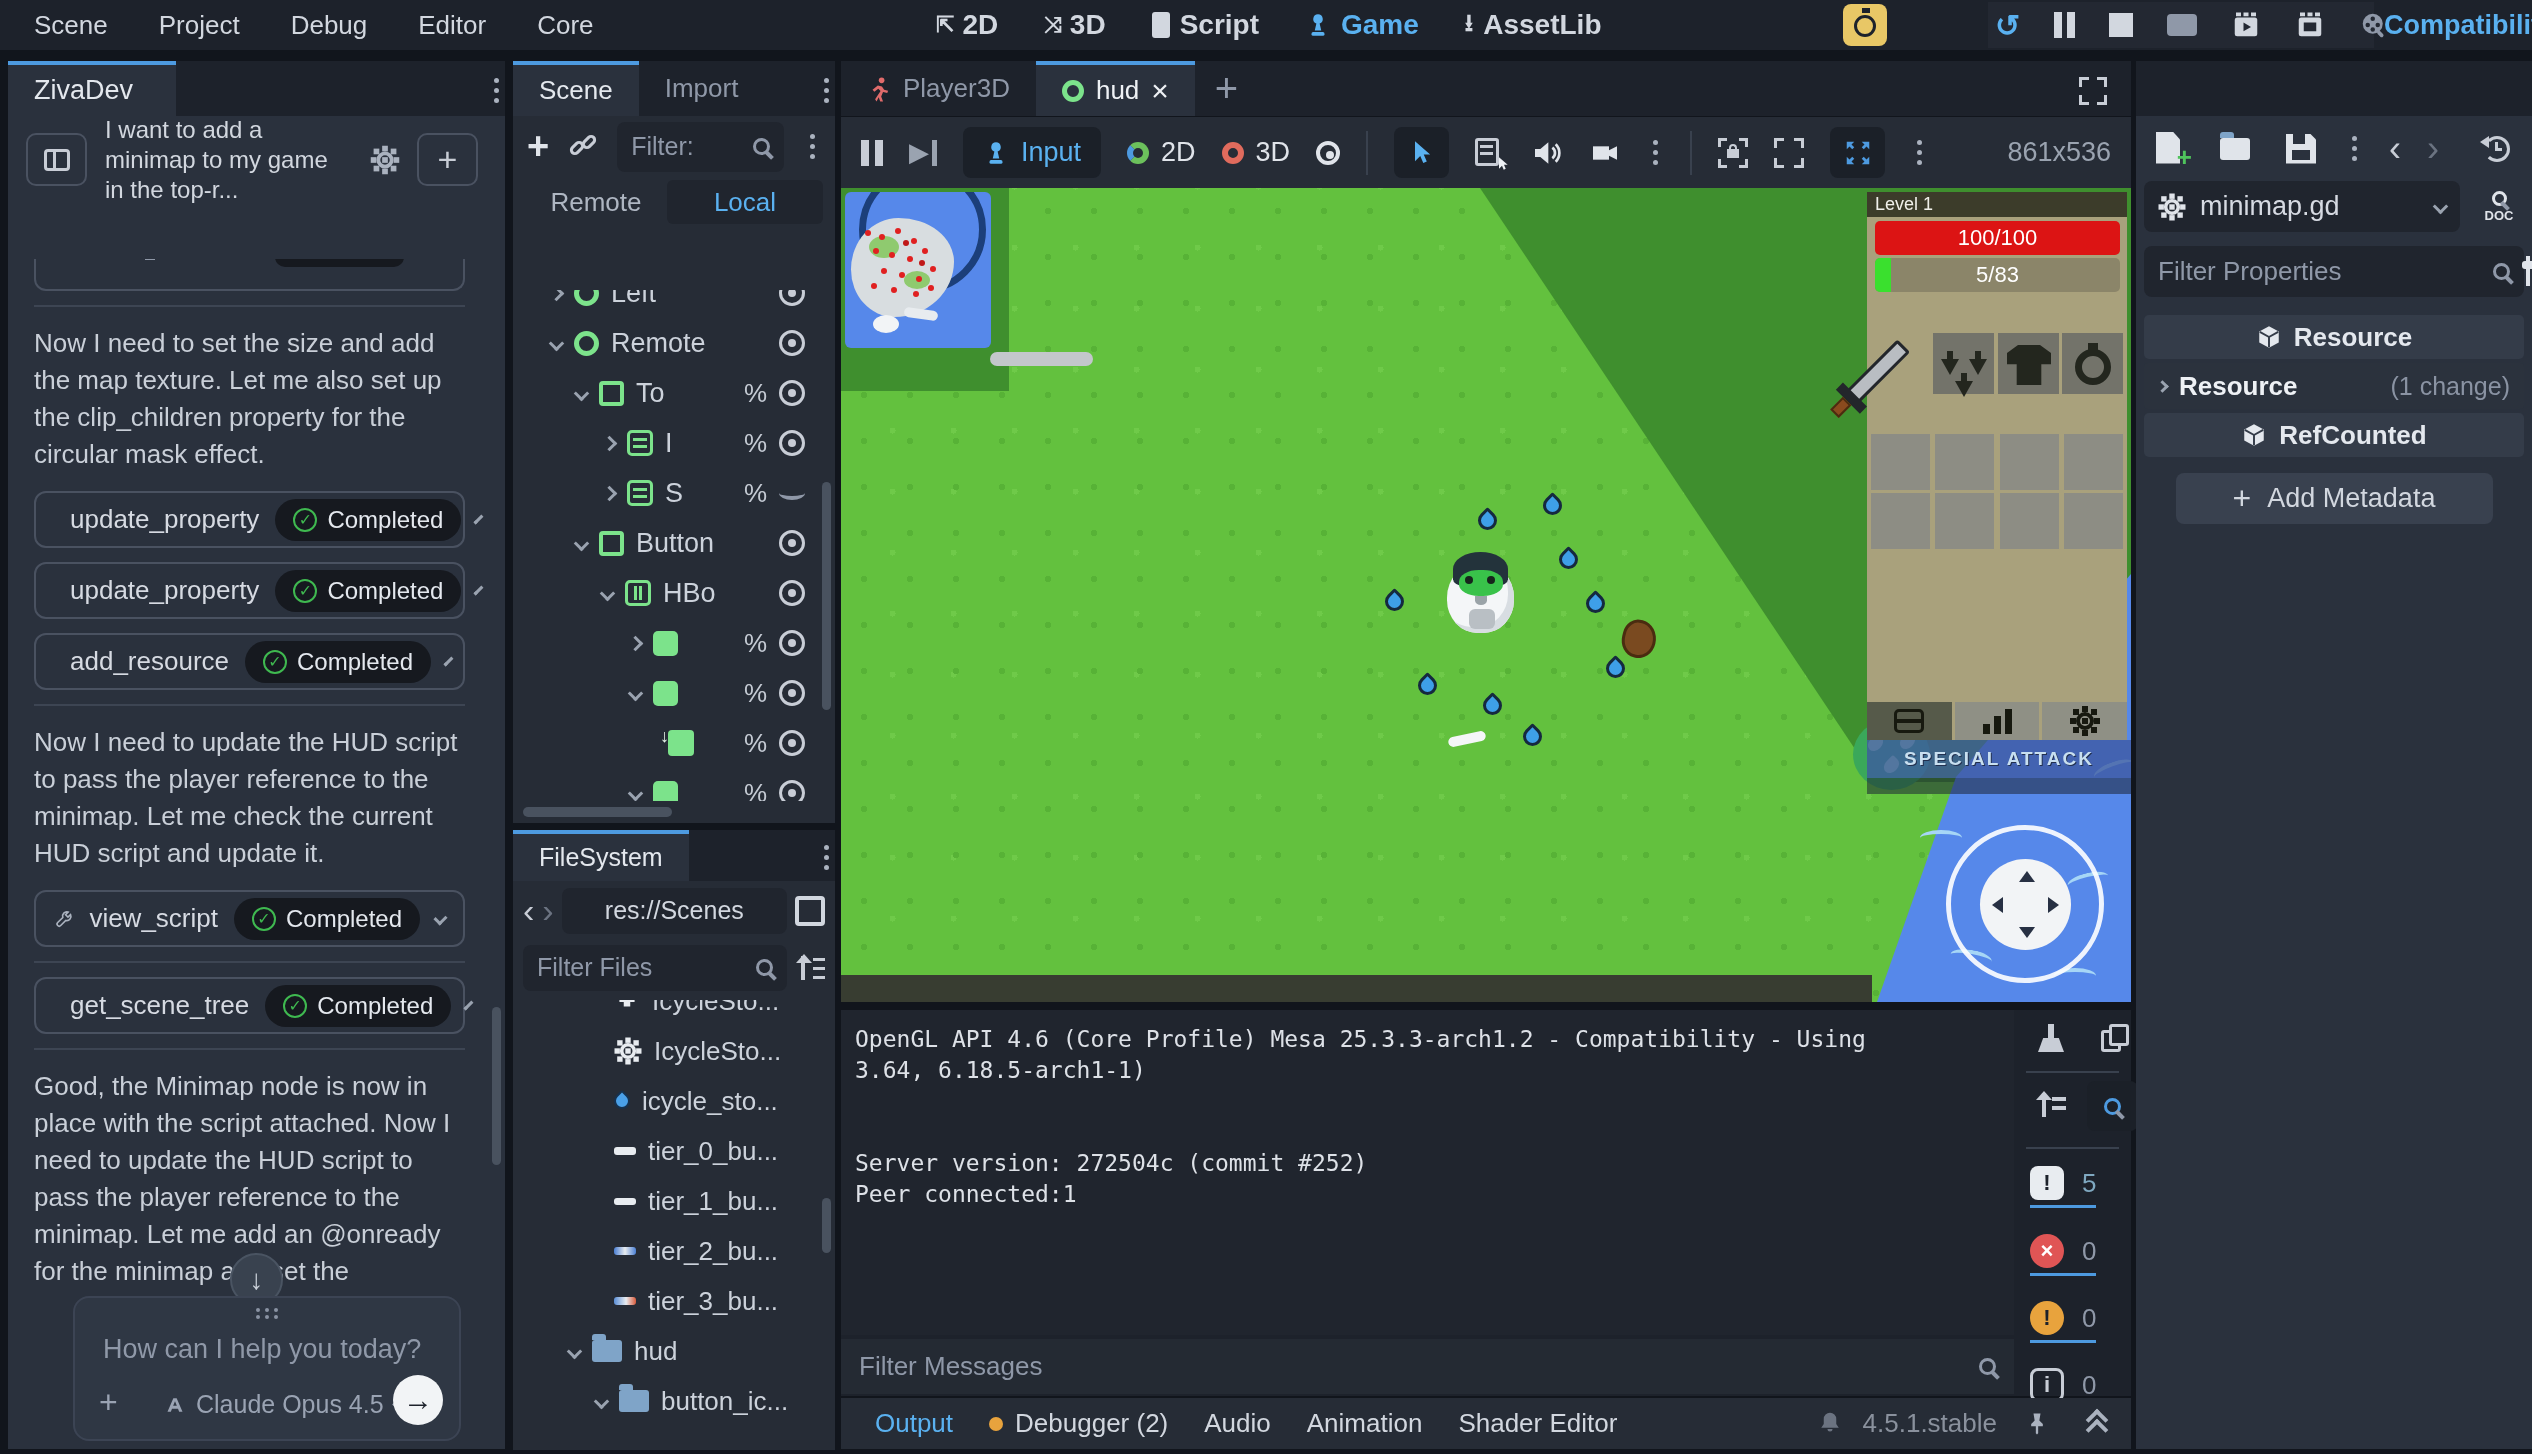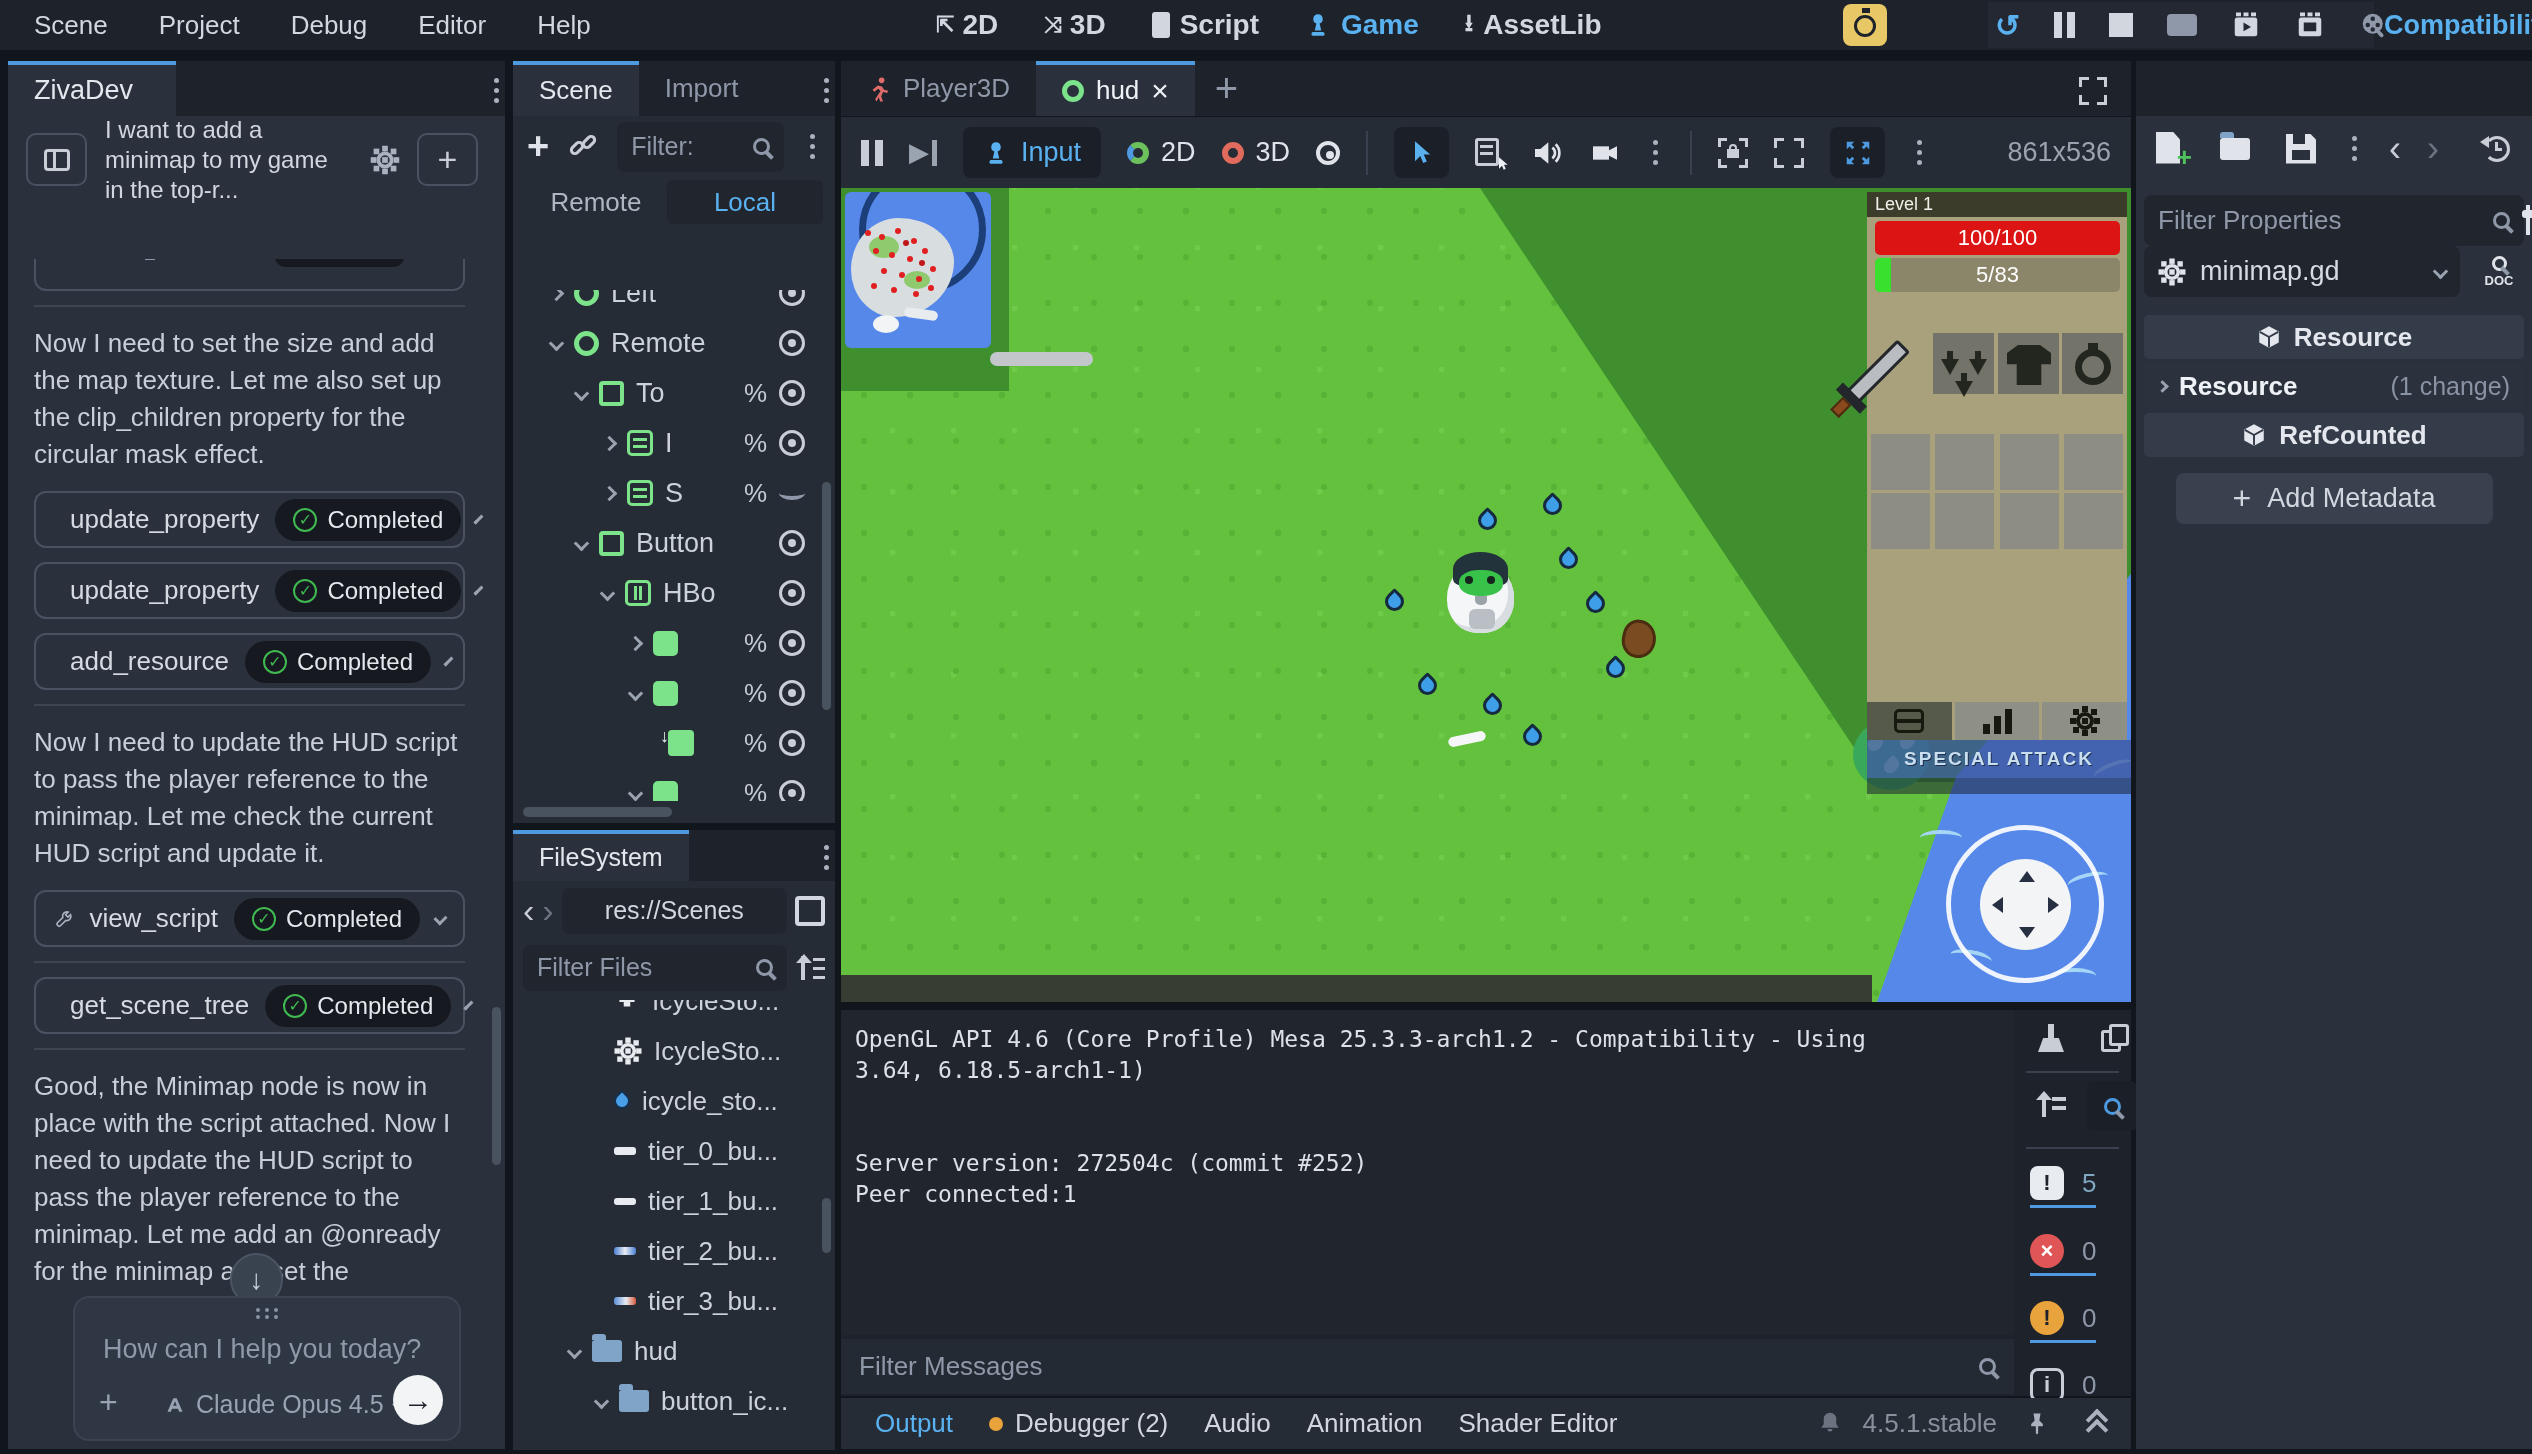--- a/index.html
+++ b/index.html
@@ -76,21 +76,21 @@
 <body>
 
 <div id="root">
 
   <div class="abs tabstrip" style="left:0;top:0;width:2532px;height:50px;background:var(--bar);align-items:center">
     <div class="row" style="gap:51px;padding-left:34px;font-size:26px;color:#d2d7df">
       <span>Scene</span>
       <span>Project</span>
       <span>Debug</span>
       <span>Editor</span>
-      <span>Help</span>
+      <span>Core</span>
     </div>
   </div>
 
   <div class="abs row" style="left:936px;top:0;height:50px;gap:46px;font-size:28px;font-weight:bold">
     <span class="row" style="gap:8px;color:#d2d7df">
         <span style="font-size:22px">⇱</span>
         <span>2D</span>
       </span>
     <span class="row" style="gap:8px;color:#d2d7df">
         <span style="font-size:22px">⤨</span>
@@ -787,40 +787,40 @@
           </span>
         <span style="font-size:36px;color:#c8cdd6;margin-right:26px">‹</span>
         <span style="font-size:36px;color:#6b7381;margin-right:24px">›</span>
         <span style="position:relative;width:30px;height:30px;margin-left:auto">
           <i class="abs" style="inset:2px;border:3.5px solid #c8cdd6;border-radius:50%;border-left-color:transparent"></i>
           <i class="abs" style="left:-2px;top:2px;border-top:6px solid transparent;border-bottom:6px solid transparent;border-right:9px solid #c8cdd6"></i>
           <i class="abs" style="left:13px;top:8px;width:3px;height:8px;background:#c8cdd6"></i>
           <i class="abs" style="left:13px;top:14px;width:7px;height:3px;background:#c8cdd6"></i>
         </span>
       </div>
-      <div class="row" style="padding:14px 8px 0 8px;gap:14px">
-        <span class="row" style="background:var(--well);border-radius:8px;height:51px;flex:1;padding:0 14px">
-          <input class="input-reset" style="flex: 1 1 0%; font-size: 26px;" placeholder="Filter Properties">
-          <span class="mag"></span>
-        </span>
-        <span style="position:relative;width:36px;height:32px">
-
-          <i class="abs" style="right:8px;top:0;width:4px;height:30px;background:#e0e4ea"></i>
-          <i class="abs" style="right:4px;top:5px;width:12px;height:8px;background:#e0e4ea;border-radius:3px"></i>
-        </span>
-      </div>
       <div class="row" style="padding:0 8px 0 8px;gap:14px">
         <span class="row" style="background:var(--well);border-radius:8px;height:51px;flex:1;padding:0 14px;gap:14px">
           <span class="gear" style="--c:#e0e4ea;transform:scale(.9)"></span>
           <span style="font-size:27px">minimap.gd</span>
           <span class="chev d" style="margin-left:auto"></span>
         </span>
         <span style="display:flex;flex-direction:column;align-items:center;width:50px">
           <span class="mag" style="border-color:#e0e4ea;width:15px;height:15px"></span>
           <b style="font-size:13px;color:#e0e4ea;margin-top:2px">DOC</b>
+        </span>
+      </div>
+      <div class="row" style="padding:14px 8px 0 8px;gap:14px">
+        <span class="row" style="background:var(--well);border-radius:8px;height:51px;flex:1;padding:0 14px">
+          <input class="input-reset" style="flex: 1 1 0%; font-size: 26px;" placeholder="Filter Properties">
+          <span class="mag"></span>
+        </span>
+        <span style="position:relative;width:36px;height:32px">
+
+          <i class="abs" style="right:8px;top:0;width:4px;height:30px;background:#e0e4ea"></i>
+          <i class="abs" style="right:4px;top:5px;width:12px;height:8px;background:#e0e4ea;border-radius:3px"></i>
         </span>
       </div>
       <div style="padding:18px 8px 0 8px">
         <div class="cat">
           <svg width="26" height="26" viewBox="0 0 24 24">
               <path d="M12 2l9 5v10l-9 5-9-5V7z" fill="#e4e8ee"></path>
               <path d="M3.5 7.2L12 12l8.5-4.8M12 12v9.5" stroke="#343c49" stroke-width="1.8" fill="none"></path>
             </svg>
           <span>Resource</span>
         </div>

